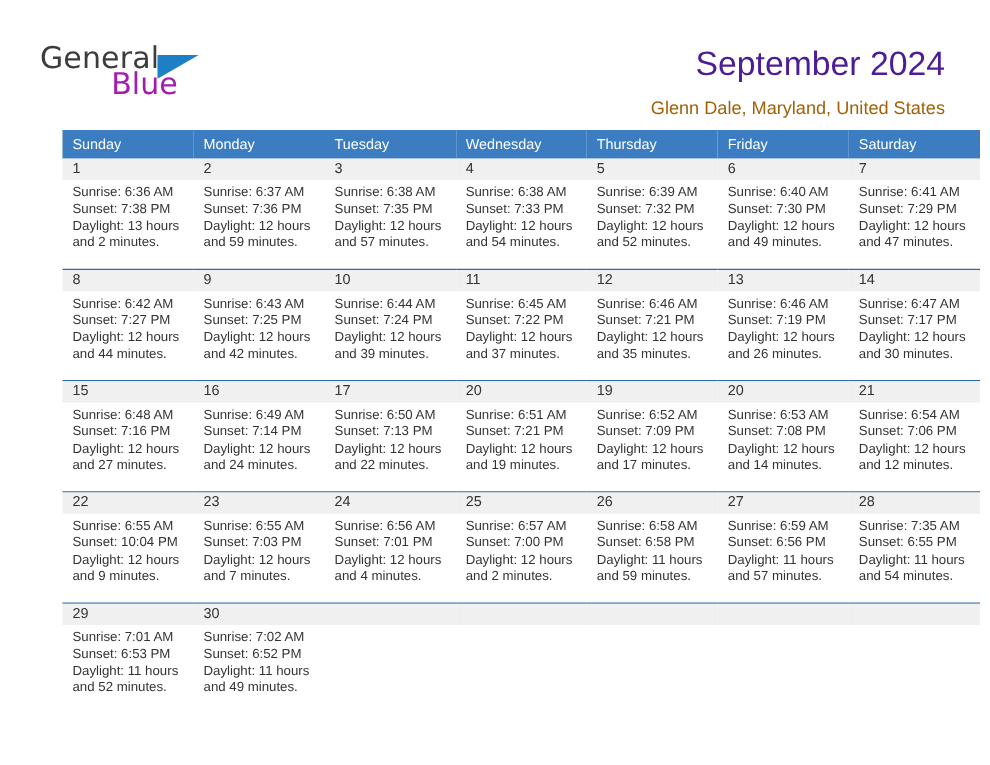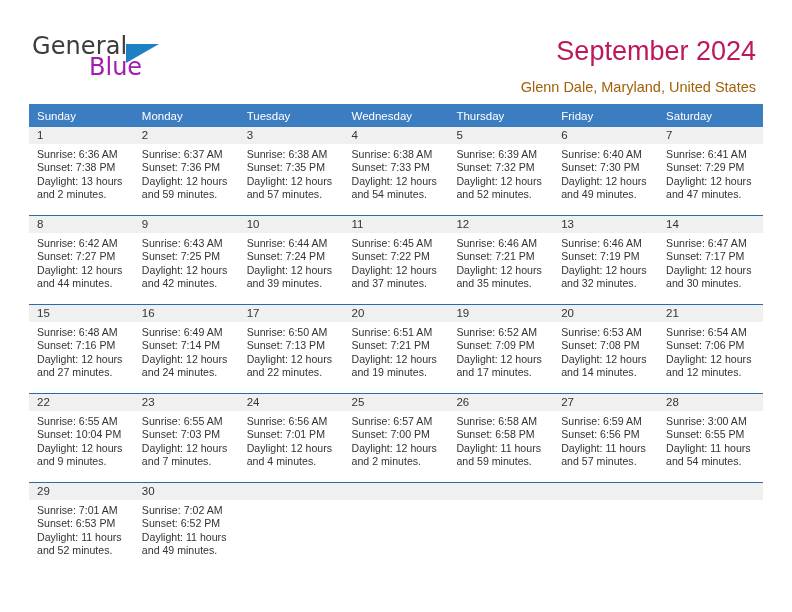--- a/index.html
+++ b/index.html
@@ -64,21 +64,21 @@
     height: 0;
     border-left: 33px solid #1d7fc4;
     border-bottom: 19px solid transparent;
   }
 
   .title {
     position: absolute;
     right: 36px;
     top: 36px;
     font-size: 27px;
-    color: #be185d;
+    color: #4c1d95;
     font-family: "Liberation Sans", sans-serif;
     white-space: nowrap;
     text-align: right;
   }
   .subtitle {
     position: absolute;
     right: 36px;
     top: 79px;
     font-size: 14.5px;
     color: #a16207;
@@ -91,20 +91,21 @@
   .calendar {
     position: absolute;
     left: 29px;
     top: 104px;
     width: 734px;
   }
   table.cal {
     border-collapse: collapse;
     table-layout: fixed;
     width: 734px;
+    margin-left: 21px;
   }
   table.cal col { width: 104.857px; }
 
   thead th {
     background: #3b7dc0;
     color: #ffffff;
     font-size: 11.5px;
     font-weight: normal;
     text-align: left;
     padding: 5px 0 5px 8px;
@@ -319,21 +320,21 @@
                 </div>
               </div>
             </td>
             <td>
               <div class="cell">
                 <div class="daynum">13</div>
                 <div class="details">
                   <div>Sunrise: 6:46 AM</div>
                   <div>Sunset: 7:19 PM</div>
                   <div>Daylight: 12 hours</div>
-                  <div>and 32 minutes.</div>
+                  <div>and 26 minutes.</div>
                 </div>
               </div>
             </td>
             <td>
               <div class="cell">
                 <div class="daynum">14</div>
                 <div class="details">
                   <div>Sunrise: 6:47 AM</div>
                   <div>Sunset: 7:17 PM</div>
                   <div>Daylight: 12 hours</div>
@@ -485,21 +486,21 @@
                   <div>Sunset: 6:56 PM</div>
                   <div>Daylight: 11 hours</div>
                   <div>and 57 minutes.</div>
                 </div>
               </div>
             </td>
             <td>
               <div class="cell">
                 <div class="daynum">28</div>
                 <div class="details">
-                  <div>Sunrise: 3:00 AM</div>
+                  <div>Sunrise: 7:35 AM</div>
                   <div>Sunset: 6:55 PM</div>
                   <div>Daylight: 11 hours</div>
                   <div>and 54 minutes.</div>
                 </div>
               </div>
             </td>
           </tr>
           <tr>
             <td>
               <div class="cell">

